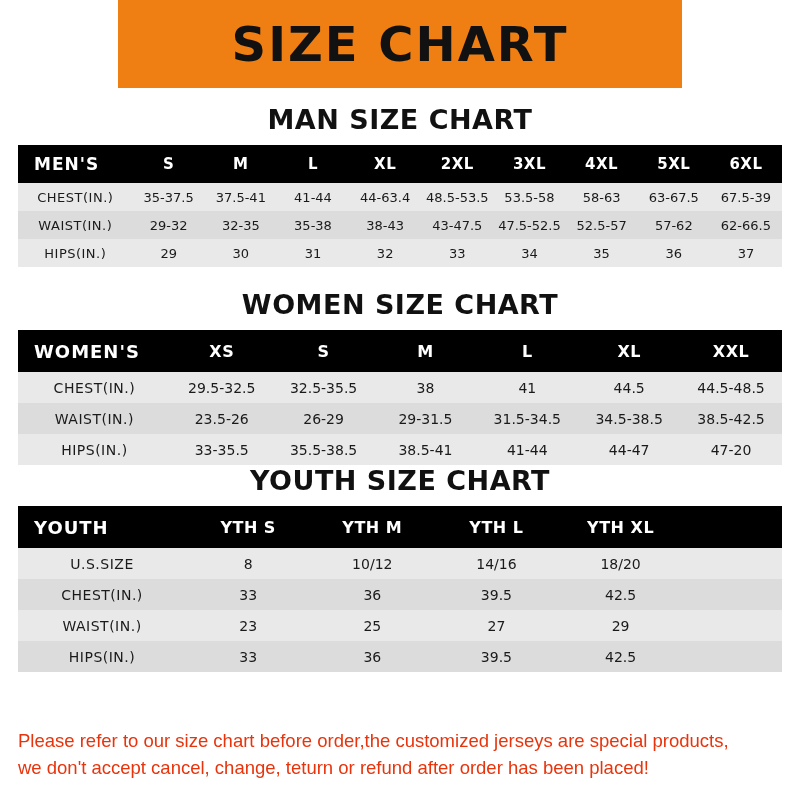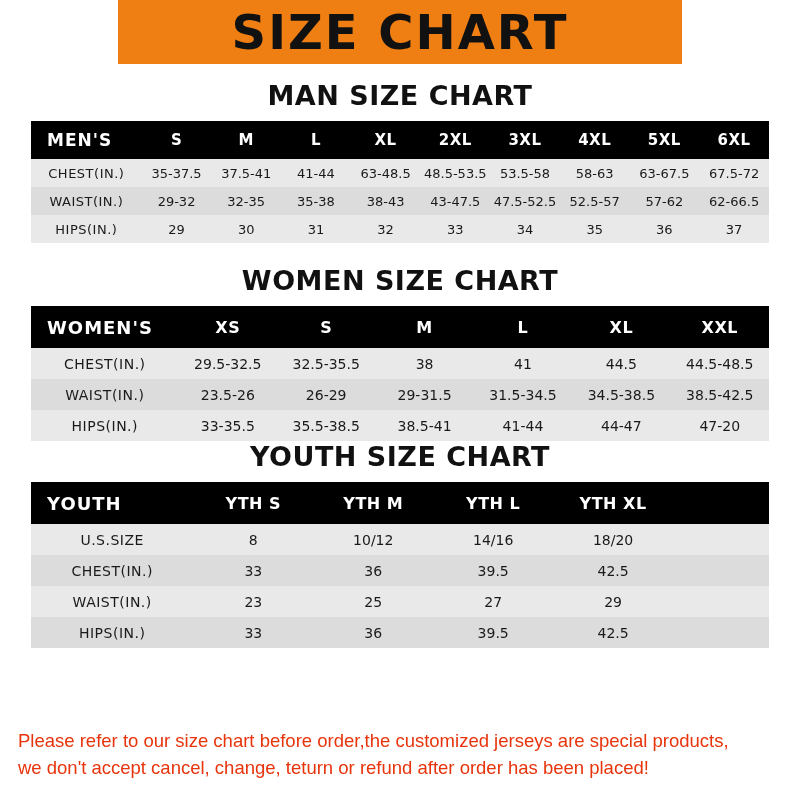--- a/index.html
+++ b/index.html
@@ -11,21 +11,21 @@
   }
   #page {
     position: relative;
     width: 800px; height: 800px;
     background: #ffffff;
     overflow: hidden;
   }
   
   .header-bar {
     position: relative;
-    height: 64px;
+    height: 88px;
     background: #f07f13;
     display: flex;
     align-items: center;
     justify-content: center;
   }
   .header-bar::before,
   .header-bar::after {
     content: "";
     position: absolute;
     top: 0;
@@ -52,21 +52,21 @@
     font-weight: bold;
     font-size: 27px;
     color: #111111;
     letter-spacing: 0.5px;
   }
   #sec-man-title  { margin-top: 16px; }
   #sec-women-title{ margin-top: 22px; }
   #sec-youth-title{ }
 
   
-  .table-wrap { padding: 0 31px; margin-top: 10px; }
+  .table-wrap { padding: 0 18px; margin-top: 10px; }
   table {
     width: 100%;
     border-collapse: collapse;
     table-layout: fixed;
   }
   table td, table th {
     text-align: center;
     font-family: "DejaVu Sans", sans-serif;
     font-size: 13px;
     color: #1a1a1a;
@@ -142,26 +142,26 @@
           <th>5XL</th>
           <th>6XL</th>
         </tr>
       </thead>
       <tbody>
         <tr class="band-light">
           <td class="rowhead">CHEST(IN.)</td>
           <td>35-37.5</td>
           <td>37.5-41</td>
           <td>41-44</td>
-          <td>63-48.5</td>
+          <td>44-63.4</td>
           <td>48.5-53.5</td>
           <td>53.5-58</td>
           <td>58-63</td>
           <td>63-67.5</td>
-          <td>67.5-72</td>
+          <td>67.5-39</td>
         </tr>
         <tr class="band-mid">
           <td class="rowhead">WAIST(IN.)</td>
           <td>29-32</td>
           <td>32-35</td>
           <td>35-38</td>
           <td>38-43</td>
           <td>43-47.5</td>
           <td>47.5-52.5</td>
           <td>52.5-57</td>

